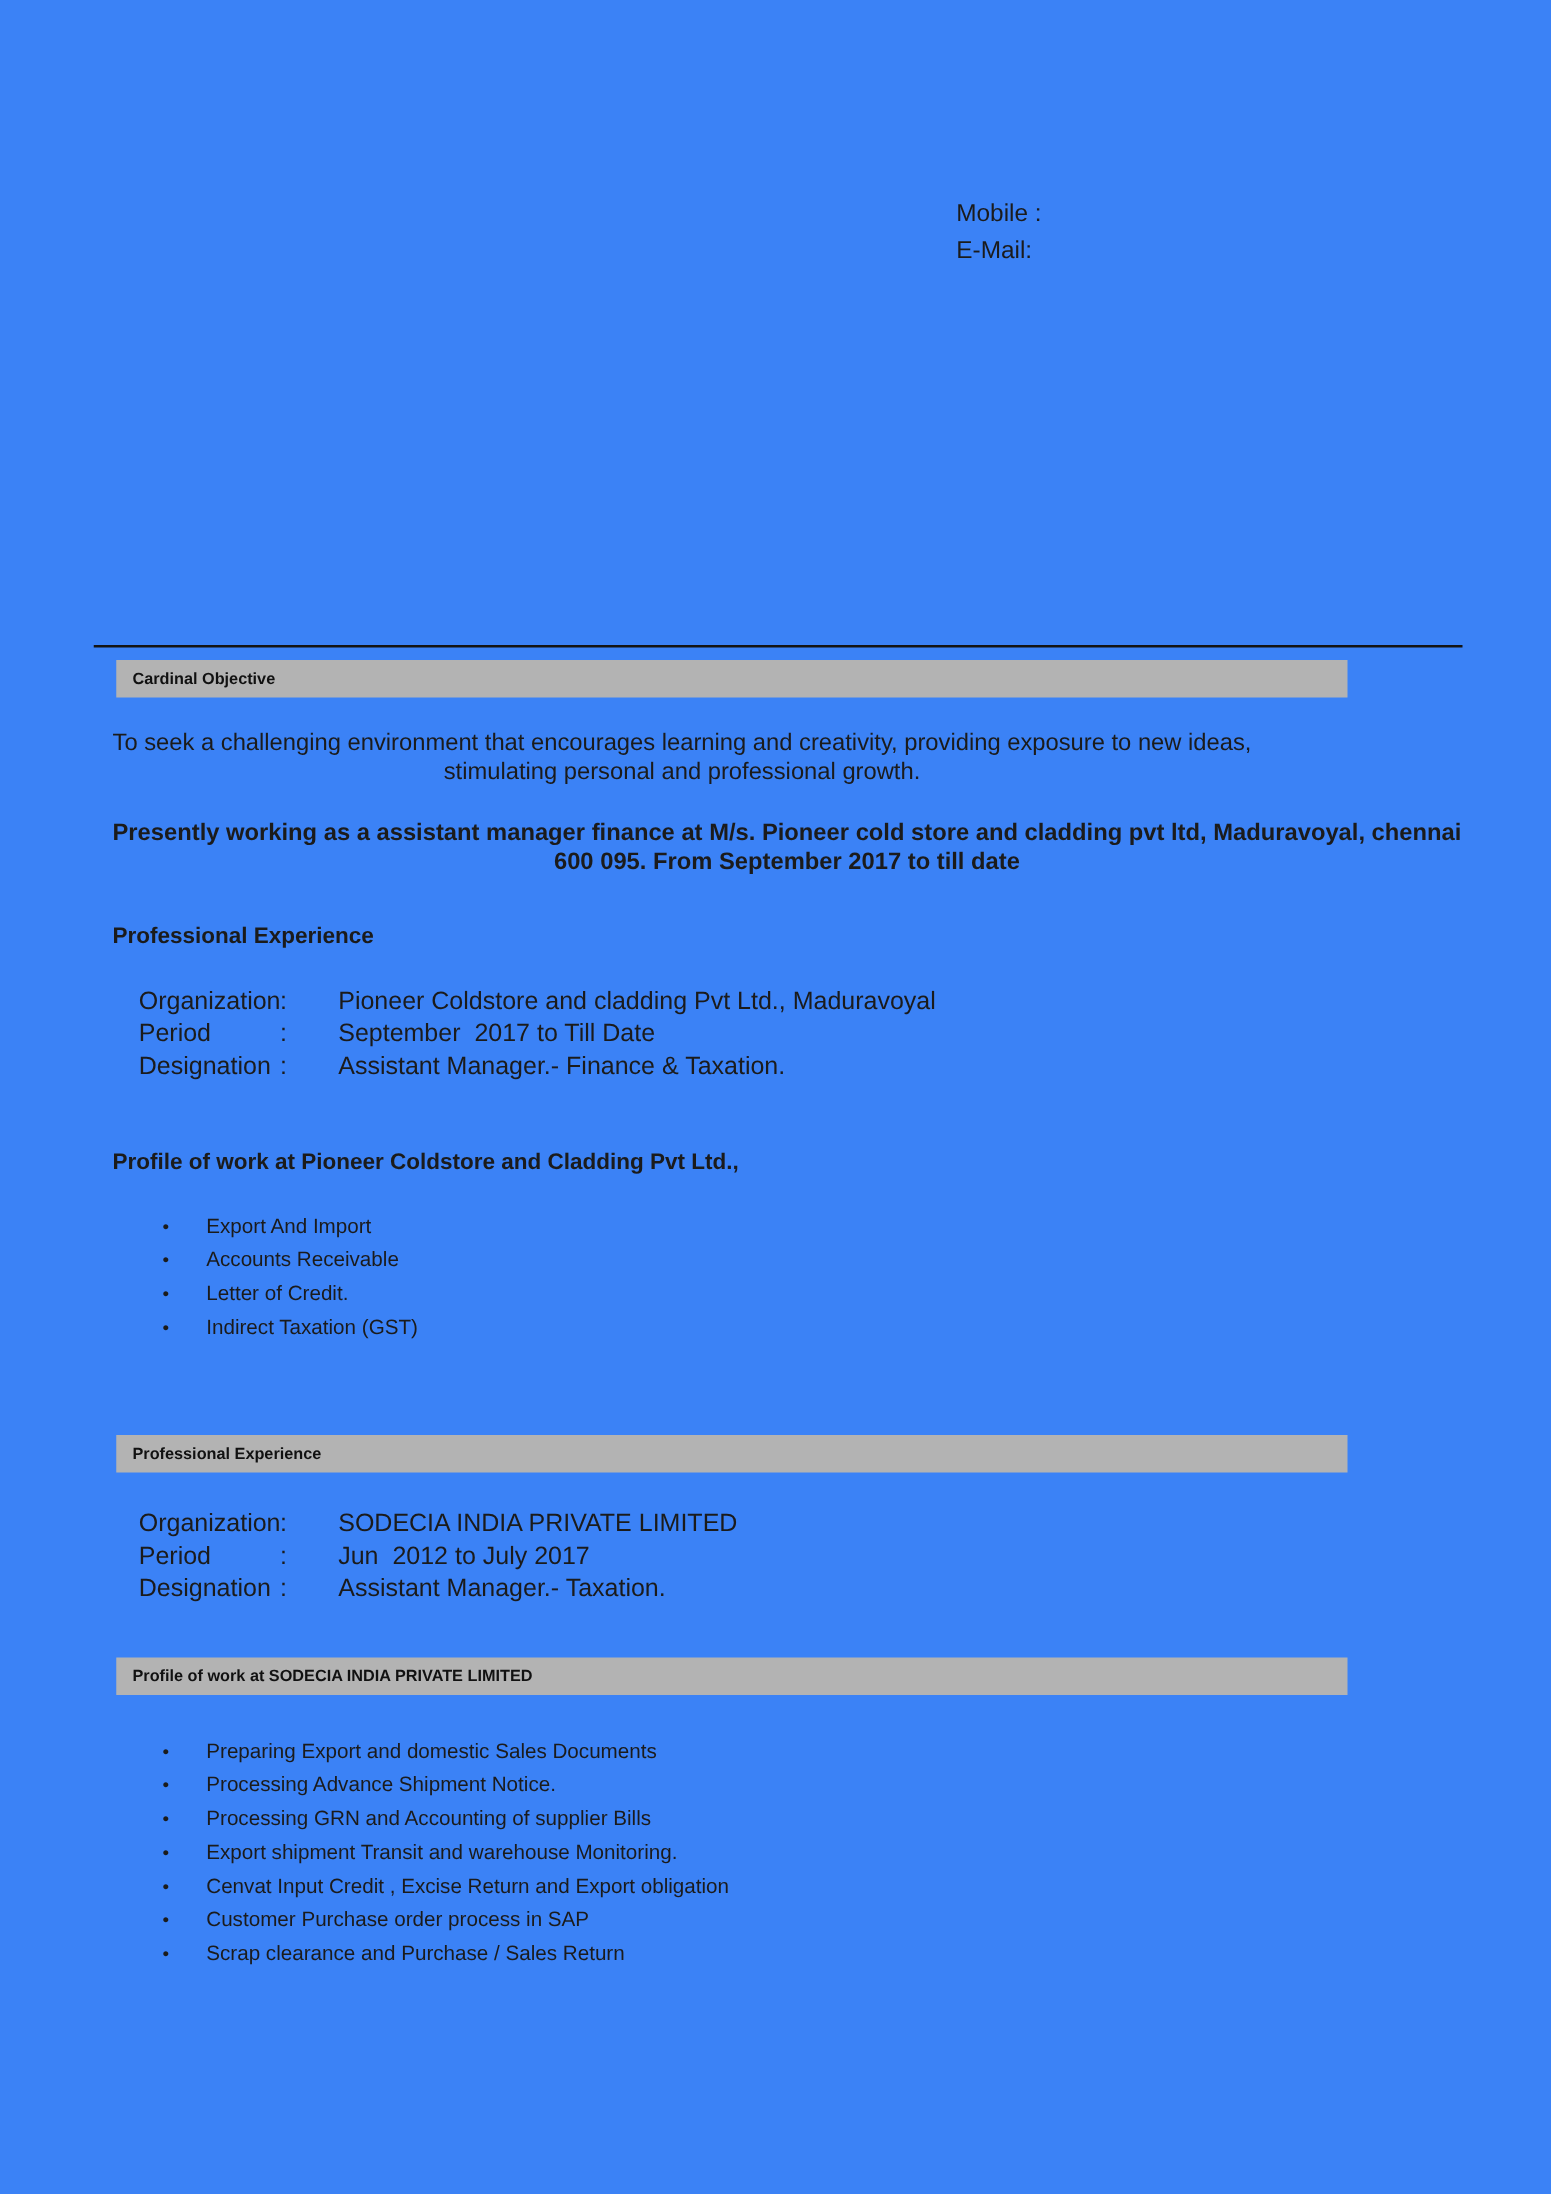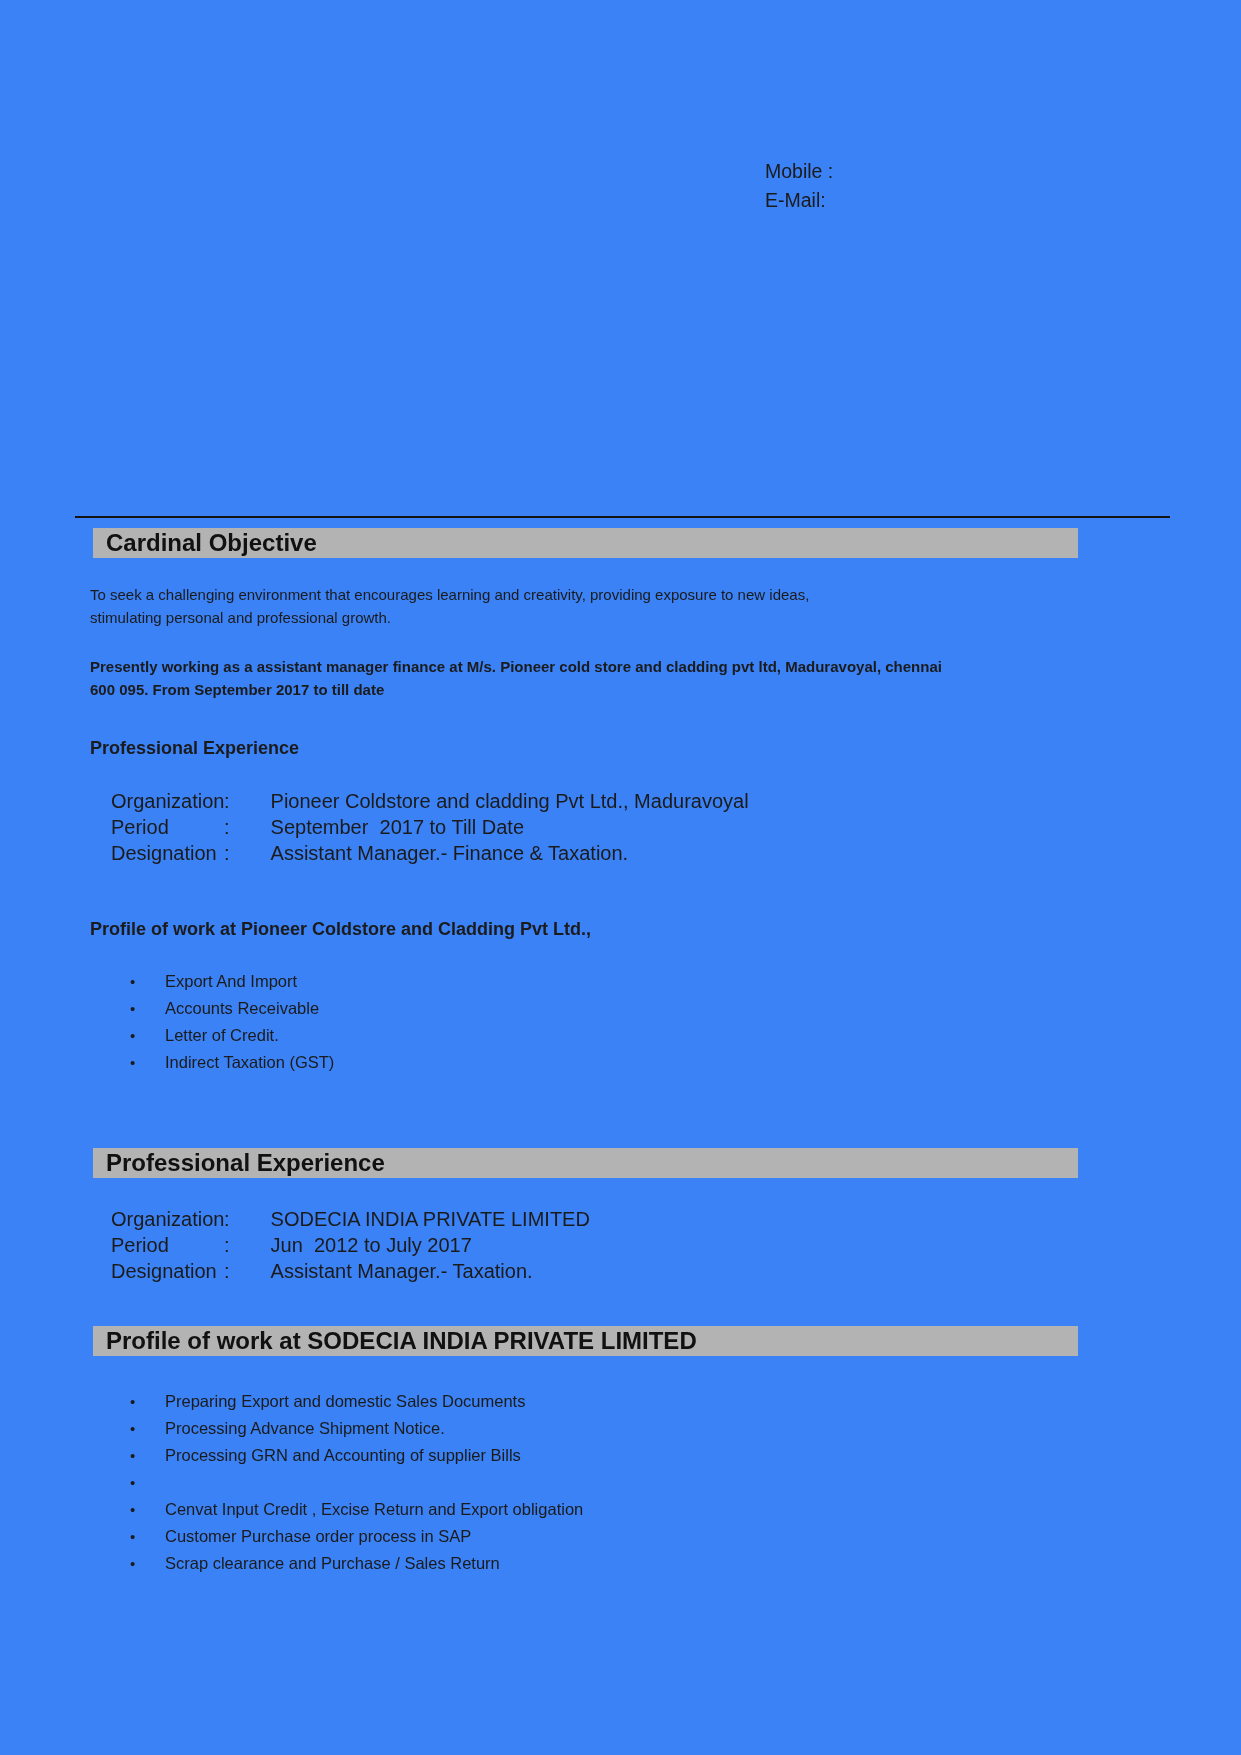--- a/index.html
+++ b/index.html
@@ -5,27 +5,27 @@
   html, body { margin:0; padding:0; background:#ffffff; }
   .page {
     position:relative; width:1241px; height:1755px; background:#3b82f6;
     font-family:"Liberation Sans", sans-serif; color:#1b1b1b; overflow:hidden;
   }
   .contact { position:absolute; left:765px; top:157px; font-size:19.5px; line-height:29px; }
   .divider { position:absolute; left:75px; top:516px; width:1095px; height:2px; background:#141414; }
   .section-bar {
     position:absolute; left:93px; width:985px; height:30px;
     background:var(--section-bar-bg, #b3b3b3); color:#111111;
-    font-weight:bold; font-size:24px; line-height:30px;
+    font-weight:bold; font-size:13px; line-height:30px;
     padding-left:13px; box-sizing:border-box;
   }
   #bar-cardinal { top:528px; }
   #bar-prev-exp { top:1148px; }
   #bar-prev-profile { top:1326px; }
-  .para { position:absolute; left:90px; font-size:15px; line-height:22.5px; }
+  .para { position:absolute; left:90px; font-size:19px; line-height:22.5px;text-align:center; }
   .para div { white-space:pre; }
   #para-objective { top:584px; }
   #para-present { top:656px;font-weight:bold; }
   .subheading { position:absolute; left:90px; font-weight:bold; font-size:18px; }
   #heading-prof-exp { top:738px; }
   #heading-pioneer-profile { top:919px; }
   .kv { position:absolute; left:90px; font-size:20px;margin-left:21px; }
   .kv .row { display:flex; height:26px; line-height:26px; }
   .kv .label { width:113px; flex:0 0 auto; }
   .kv .colon { margin-right:7px; flex:0 0 auto; }
@@ -134,20 +134,21 @@
     <div class="item">
       <span class="dot">•</span>
       <span class="text">Processing Advance Shipment Notice.</span>
     </div>
     <div class="item">
       <span class="dot">•</span>
       <span class="text">Processing GRN and Accounting of supplier Bills</span>
     </div>
     <div class="item">
       <span class="dot">•</span>
+      <span class="text">Export shipment Transit and warehouse Monitoring.</span>
     </div>
     <div class="item">
       <span class="dot">•</span>
       <span class="text">Cenvat Input Credit , Excise Return and Export obligation</span>
     </div>
     <div class="item">
       <span class="dot">•</span>
       <span class="text">Customer Purchase order process in SAP</span>
     </div>
     <div class="item">

